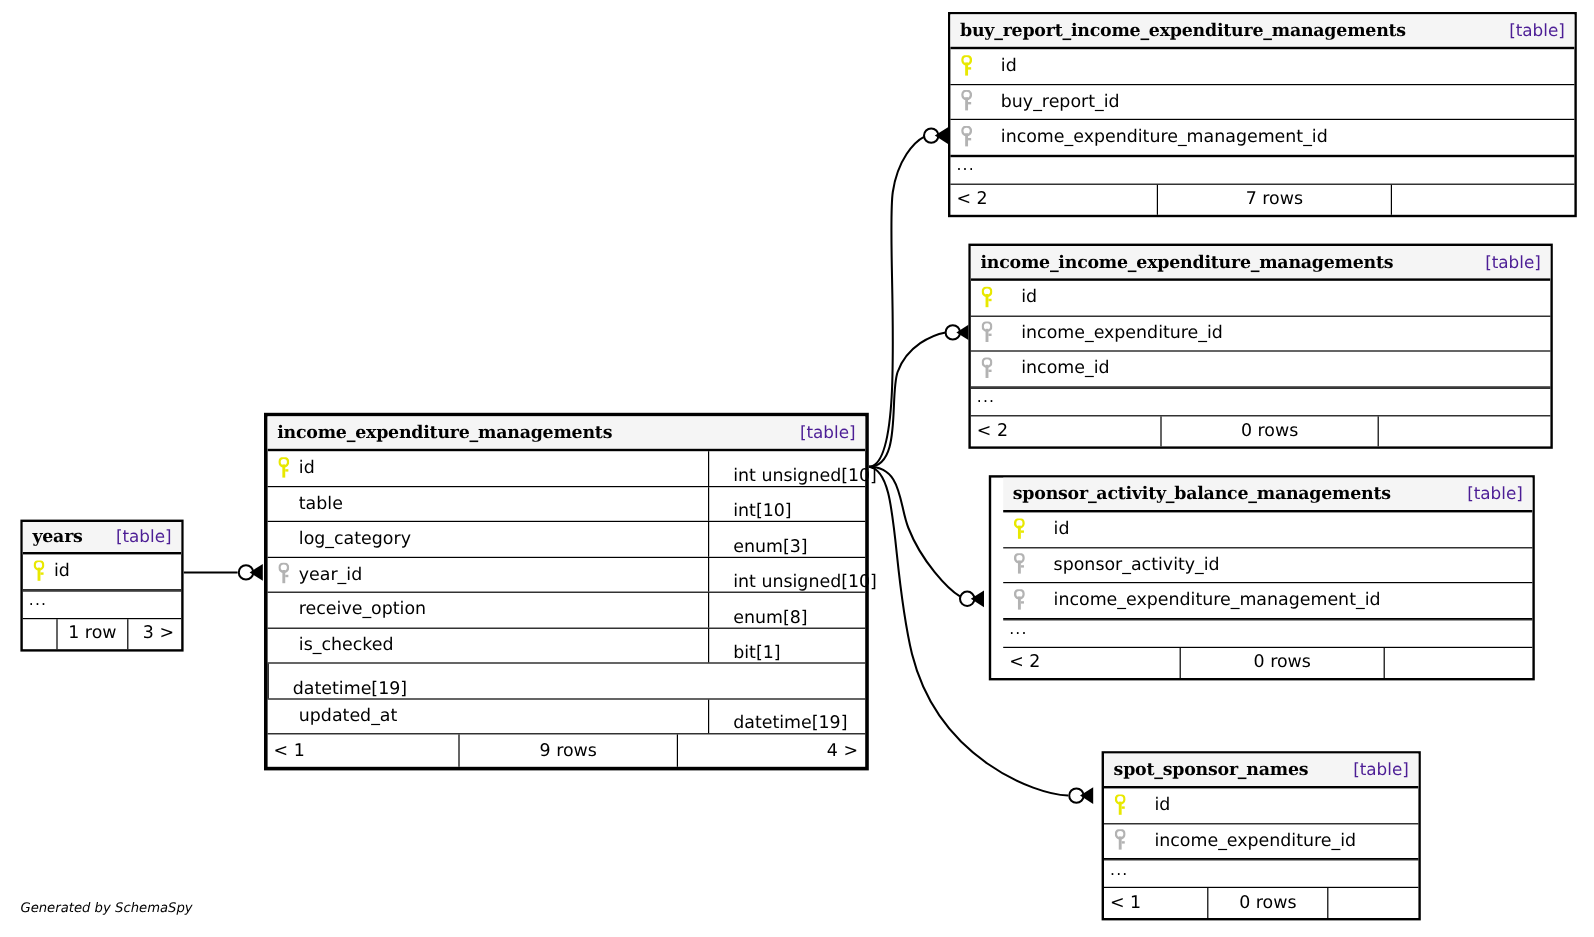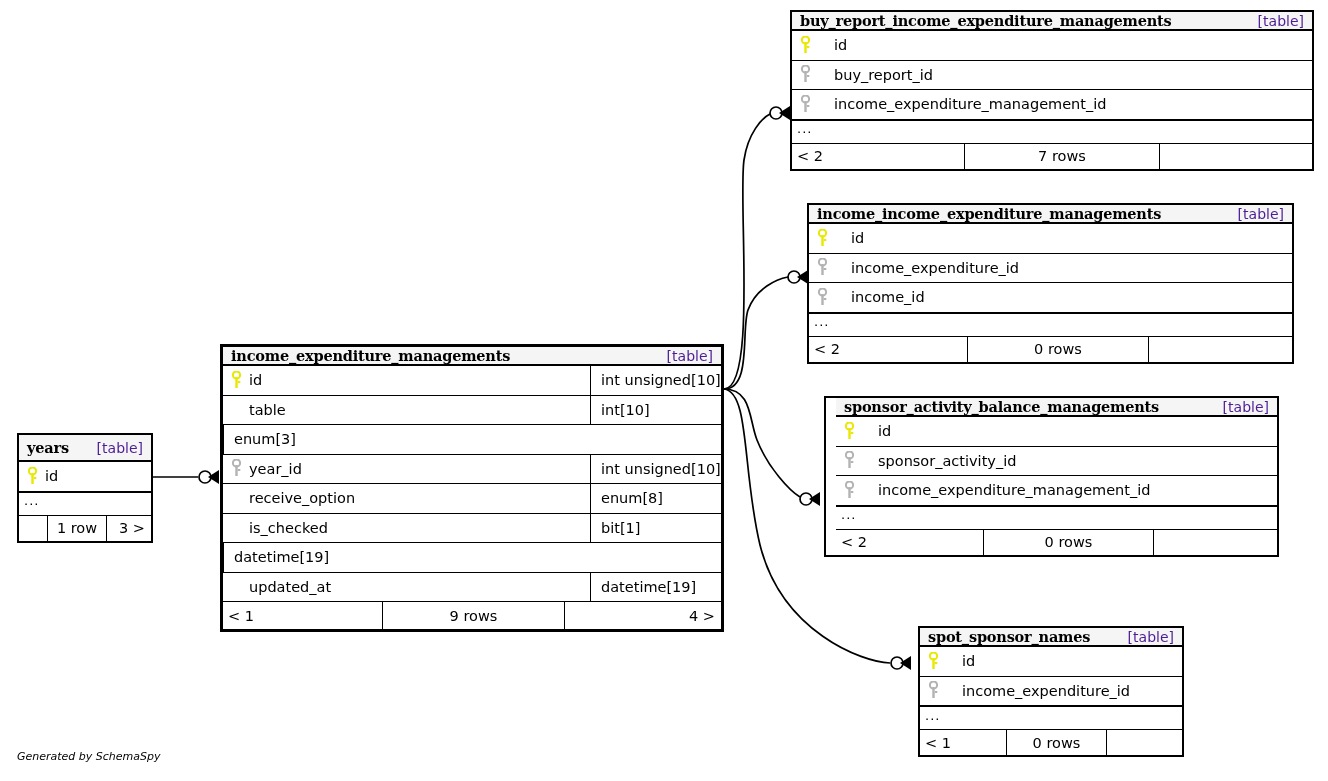--- a/index.html
+++ b/index.html
@@ -36,21 +36,21 @@
     z-index: 3;
   }
   .tbl-header {
     display: flex;
     align-items: center;
     justify-content: space-between;
     background: #f5f5f5;
     border-bottom: 2px solid #000000;
     box-sizing: border-box;
     padding: 0 8px;
-    height: 19px;
+    height: 29px;
   }
   .tbl-title {
     font-family: "DejaVu Serif", serif;
     font-weight: bold;
     font-size: 14.5px;
     color: #000000;
     white-space: nowrap;
     letter-spacing: -0.2px;
   }
   .tbl-kind {
@@ -69,24 +69,24 @@
   .col-name-cell {
     display: flex;
     align-items: center;
     flex: 1 1 auto;
     box-sizing: border-box;
     padding-left: 7px;
     min-width: 0;
   }
   .col-type-cell {
     display: flex;
-    align-items: center;
+    align-items: flex-end;
     box-sizing: border-box;
     border-left: 1.6px solid #000000;
-    padding-left: 10px;
+    padding-left: 20px;
     width: 131px;
     flex: 0 0 131px;
   }
   .col-text {
     font-size: 14.5px;
     color: #000000;
     white-space: nowrap;
   }
   .type-text {
     font-size: 14.5px;
@@ -398,20 +398,24 @@
       <div class="col-name-cell">
         <span class="keyslot blank"></span>
         <span class="col-text">table</span>
       </div>
       <div class="col-type-cell">
         <span class="type-text">int[10]</span>
       </div>
     </div>
 
     <div class="col-row">
+      <div class="col-name-cell">
+        <span class="keyslot blank"></span>
+        <span class="col-text">log_category</span>
+      </div>
       <div class="col-type-cell">
         <span class="type-text">enum[3]</span>
       </div>
     </div>
 
     <div class="col-row">
       <div class="col-name-cell">
         <span class="keyslot">
           <svg width="9" height="19" viewBox="0 0 9 19">
               <circle cx="4.5" cy="4" r="3.6" fill="none" stroke="#b3b3b3" stroke-width="2"></circle>

